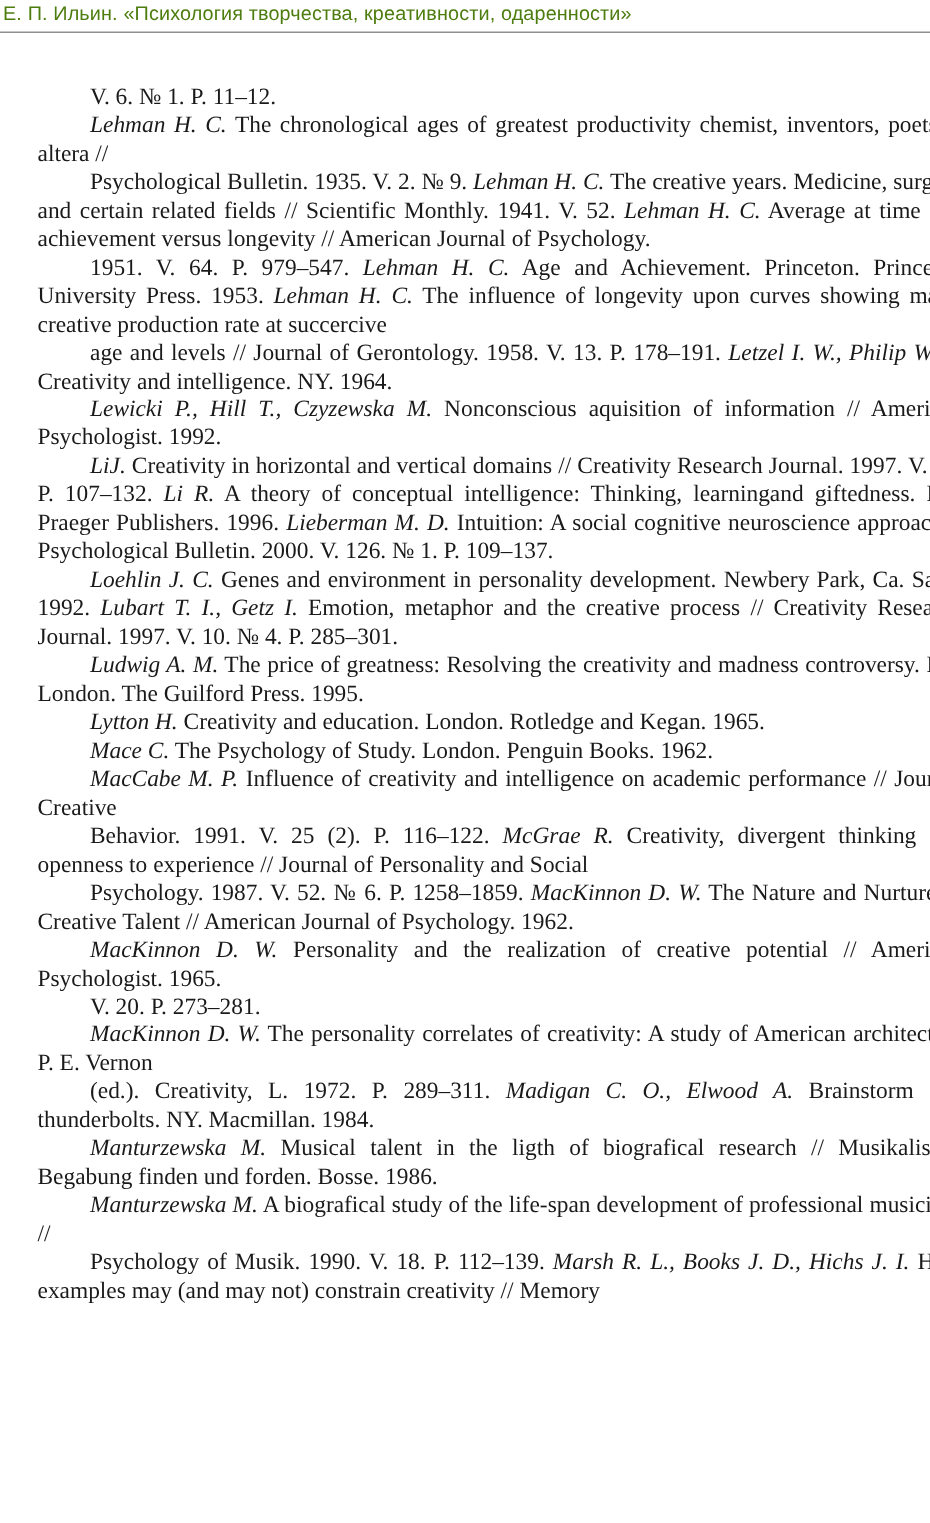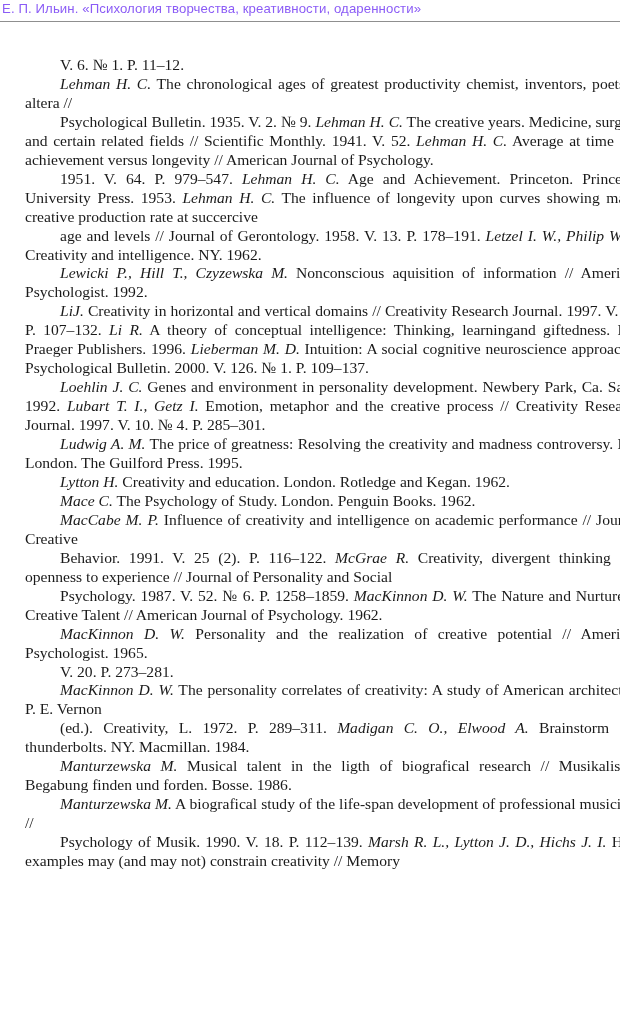--- a/index.html
+++ b/index.html
@@ -1,20 +1,20 @@
 <!DOCTYPE html>
 <html><head>
 <meta charset="utf-8">
 <style>
   html, body { margin: 0; padding: 0; background: #ffffff; }
   body { width: 620px; height: 1015px; position: relative; overflow: hidden; }
   .running-head {
     position: absolute; left: 2px; top: 1px;
     font-family: "Liberation Sans", sans-serif;
-    font-size: 13.2px; color: #8b5cf6; letter-spacing: 0.1px;
+    font-size: 13.2px; color: #4d7c0f; letter-spacing: 0.1px;
     white-space: nowrap;
   }
   .head-rule {
     position: absolute; left: 0; top: 21px; width: 620px; height: 0;
     border-top: 1.5px solid #8f8f8f;
   }
   .body-text {
     position: absolute; left: 1px; top: 56px; width: 617px;
     font-family: "Liberation Serif", serif;
     font-size: 15.6px; line-height: 18.95px; color: #1a1a1a; padding-left: 24px;
@@ -33,32 +33,32 @@
 <body>
 
 <div class="running-head">Е. П. Ильин. «Психология творчества, креативности, одаренности»</div>
 <div class="head-rule"></div>
 
 <div class="body-text" id="bib">
     <p><span>V. 6. № 1. P. 11–12.</span></p>
     <p><i>Lehman H. C.</i><span> The chronological ages of greatest productivity chemist, inventors, poets et altera //</span></p>
     <p><span>Psychological Bulletin. 1935. V. 2. № 9. </span><i>Lehman H. C.</i><span> The creative years. Medicine, surgery and certain related fields // Scientific Monthly. 1941. V. 52. </span><i>Lehman H. C.</i><span> Average at time and achievement versus longevity // American Journal of Psychology.</span></p>
     <p><span>1951. V. 64. P. 979–547. </span><i>Lehman H. C.</i><span> Age and Achievement. Princeton. Princeton University Press. 1953. </span><i>Lehman H. C.</i><span> The influence of longevity upon curves showing man's creative production rate at succercive</span></p>
-    <p><span>age and levels // Journal of Gerontology. 1958. V. 13. P. 178–191. </span><i>Letzel I. W., Philip W. L.</i><span> Creativity and intelligence. NY. 1962.</span></p>
+    <p><span>age and levels // Journal of Gerontology. 1958. V. 13. P. 178–191. </span><i>Letzel I. W., Philip W. L.</i><span> Creativity and intelligence. NY. 1964.</span></p>
     <p><i>Lewicki P., Hill T., Czyzewska M.</i><span> Nonconscious aquisition of information // American Psychologist. 1992.</span></p>
     <p><i>LiJ.</i><span> Creativity in horizontal and vertical domains // Creativity Research Journal. 1997. V. 10. P. 107–132. </span><i>Li R.</i><span> A theory of conceptual intelligence: Thinking, learningand giftedness. NY. Praeger Publishers. 1996. </span><i>Lieberman M. D.</i><span> Intuition: A social cognitive neuroscience approach // Psychological Bulletin. 2000. V. 126. № 1. P. 109–137.</span></p>
     <p><i>Loehlin J. C.</i><span> Genes and environment in personality development. Newbery Park, Ca. Sage. 1992. </span><i>Lubart T. I., Getz I.</i><span> Emotion, metaphor and the creative process // Creativity Research Journal. 1997. V. 10. № 4. P. 285–301.</span></p>
     <p><i>Ludwig A. M.</i><span> The price of greatness: Resolving the creativity and madness controversy. NY. London. The Guilford Press. 1995.</span></p>
-    <p><i>Lytton H.</i><span> Creativity and education. London. Rotledge and Kegan. 1962.</span></p>
+    <p><i>Lytton H.</i><span> Creativity and education. London. Rotledge and Kegan. 1965.</span></p>
     <p><i>Mace C.</i><span> The Psychology of Study. London. Penguin Books. 1962.</span></p>
     <p><i>MacCabe M. P.</i><span> Influence of creativity and intelligence on academic performance // Journal Creative</span></p>
     <p><span>Behavior. 1991. V. 25 (2). P. 116–122. </span><i>McGrae R.</i><span> Creativity, divergent thinking and openness to experience // Journal of Personality and Social</span></p>
     <p><span>Psychology. 1987. V. 52. № 6. P. 1258–1859. </span><i>MacKinnon D. W.</i><span> The Nature and Nurture of Creative Talent // American Journal of Psychology. 1962.</span></p>
     <p><i>MacKinnon D. W.</i><span> Personality and the realization of creative potential // American Psychologist. 1965.</span></p>
     <p><span>V. 20. P. 273–281.</span></p>
     <p><i>MacKinnon D. W.</i><span> The personality correlates of creativity: A study of American architects // P. E. Vernon</span></p>
     <p><span>(ed.). Creativity, L. 1972. P. 289–311. </span><i>Madigan C. O., Elwood A.</i><span> Brainstorm and thunderbolts. NY. Macmillan. 1984.</span></p>
     <p><i>Manturzewska M.</i><span> Musical talent in the ligth of biografical research // Musikalische Begabung finden und forden. Bosse. 1986.</span></p>
     <p><i>Manturzewska M.</i><span> A biografical study of the life-span development of professional musicians //</span></p>
-    <p><span>Psychology of Musik. 1990. V. 18. P. 112–139. </span><i>Marsh R. L., Lytton J. D., Hichs J. I.</i><span> How examples may (and may not) constrain creativity // Memory</span></p>
+    <p><span>Psychology of Musik. 1990. V. 18. P. 112–139. </span><i>Marsh R. L., Books J. D., Hichs J. I.</i><span> How examples may (and may not) constrain creativity // Memory</span></p>
   </div>
 
 <div class="page-number">427</div>
 
 </body></html>

